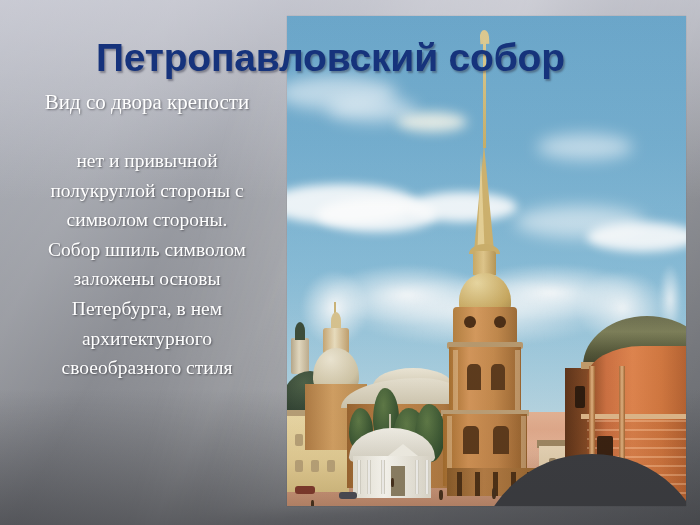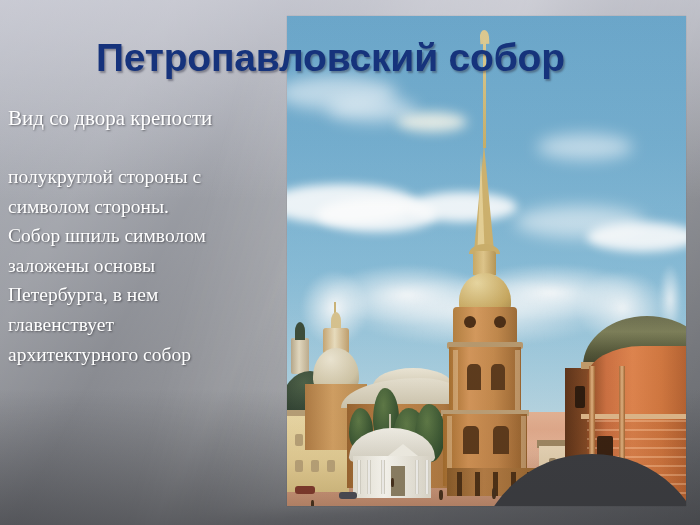--- a/index.html
+++ b/index.html
@@ -73,24 +73,25 @@
     letter-spacing:-0.2px;
     color:#16337c;
     text-shadow:1.5px 2px 2px rgba(40,40,60,0.42);
     white-space:nowrap;
     z-index:6;
   }
 
   
   .body-col {
     position:absolute;
-    left:8px; top:104px;
+    left:8px; top:88px;
     width:278px;
     z-index:6;
     color:#ffffff;
+    text-align:center;
   }
   .lead {
     font-size:21px;
     line-height:28px;
     text-shadow:1px 1px 2px rgba(40,40,45,0.55);
     white-space:nowrap;
   }
   .gap { height:30px; }
   .para { }
   .para-line {
@@ -543,23 +544,24 @@
 
     <div class="photo-tone"></div>
   </div>
 
   <div class="title">Петропавловский собор</div>
 
   <div class="body-col">
     <div class="lead">Вид со двора крепости</div>
     <div class="gap"></div>
     <div class="para">
+      <div class="para-line">нет и привычной</div>
       <div class="para-line">полукруглой стороны с</div>
       <div class="para-line">символом стороны.</div>
       <div class="para-line">Собор шпиль символом</div>
       <div class="para-line">заложены основы</div>
       <div class="para-line">Петербурга, в нем</div>
-      <div class="para-line">главенствует</div>
-      <div class="para-line">архитектурного собор</div>
+      <div class="para-line">архитектурного</div>
+      <div class="para-line">своеобразного стиля</div>
     </div>
   </div>
 
 </div>
 
 </body></html>

